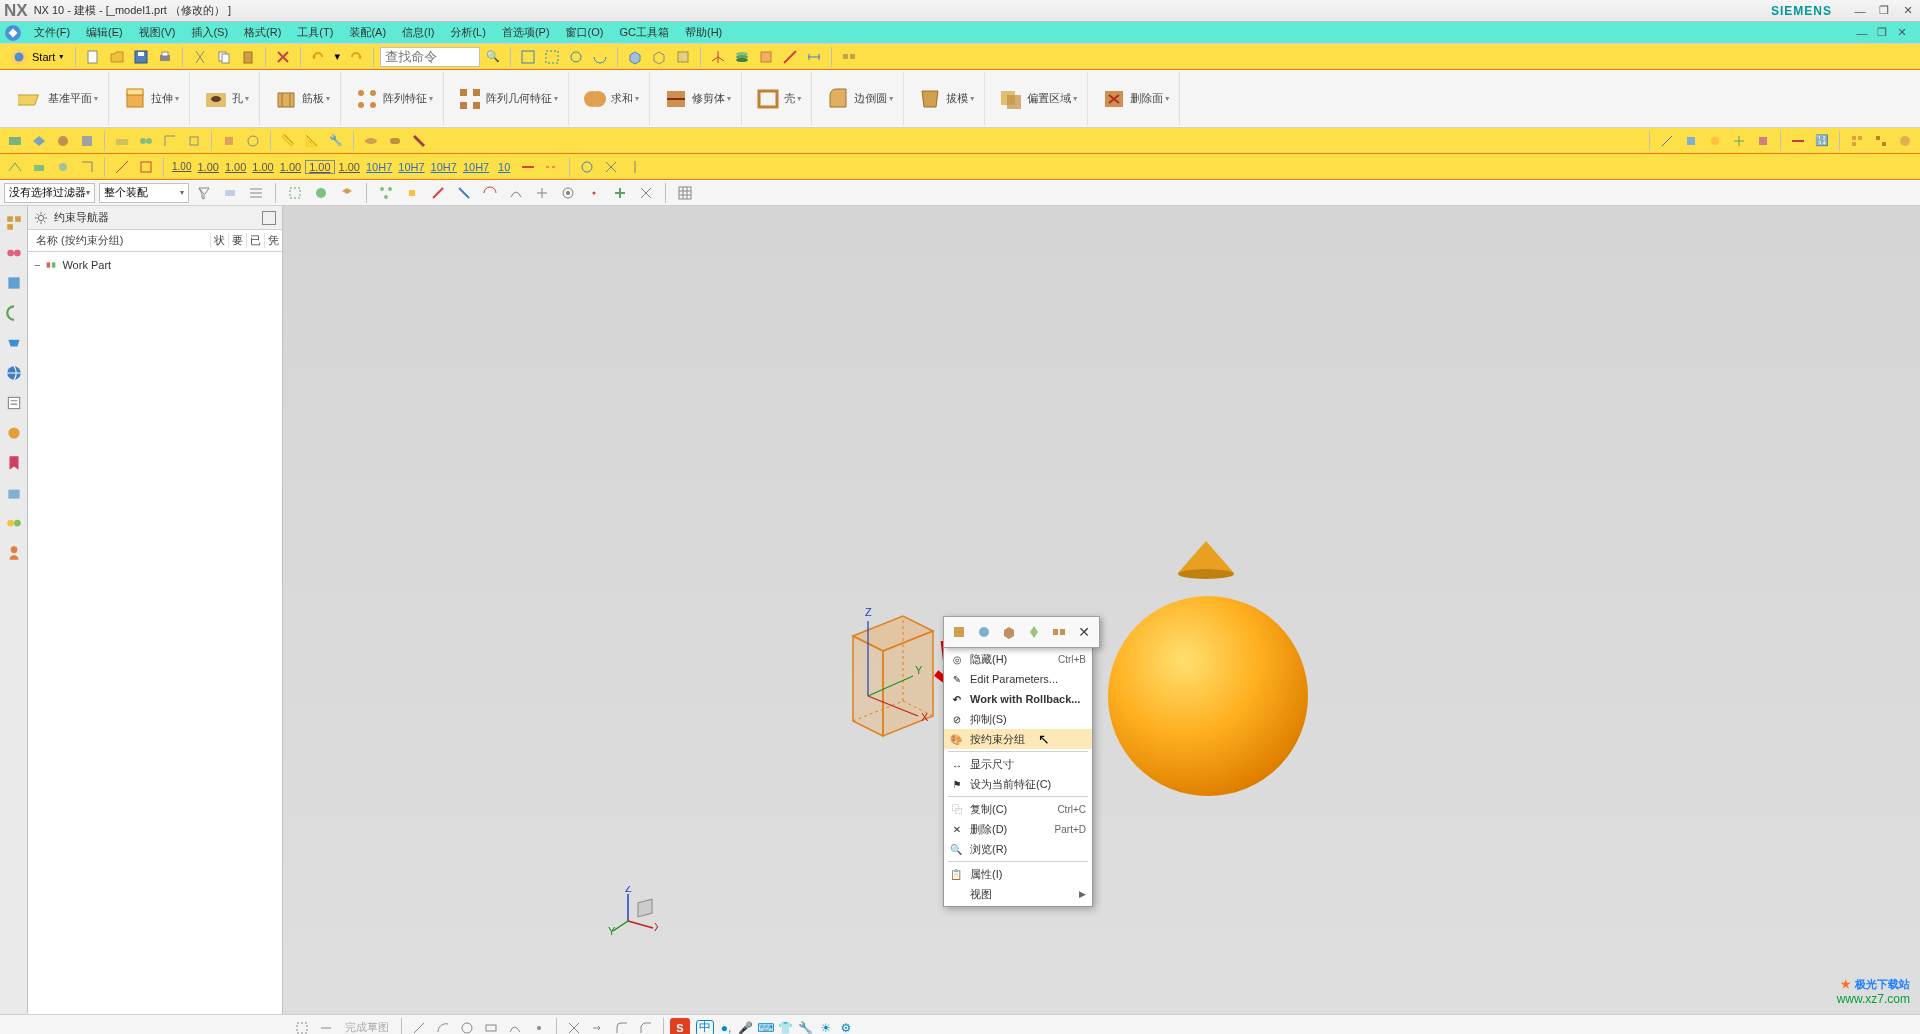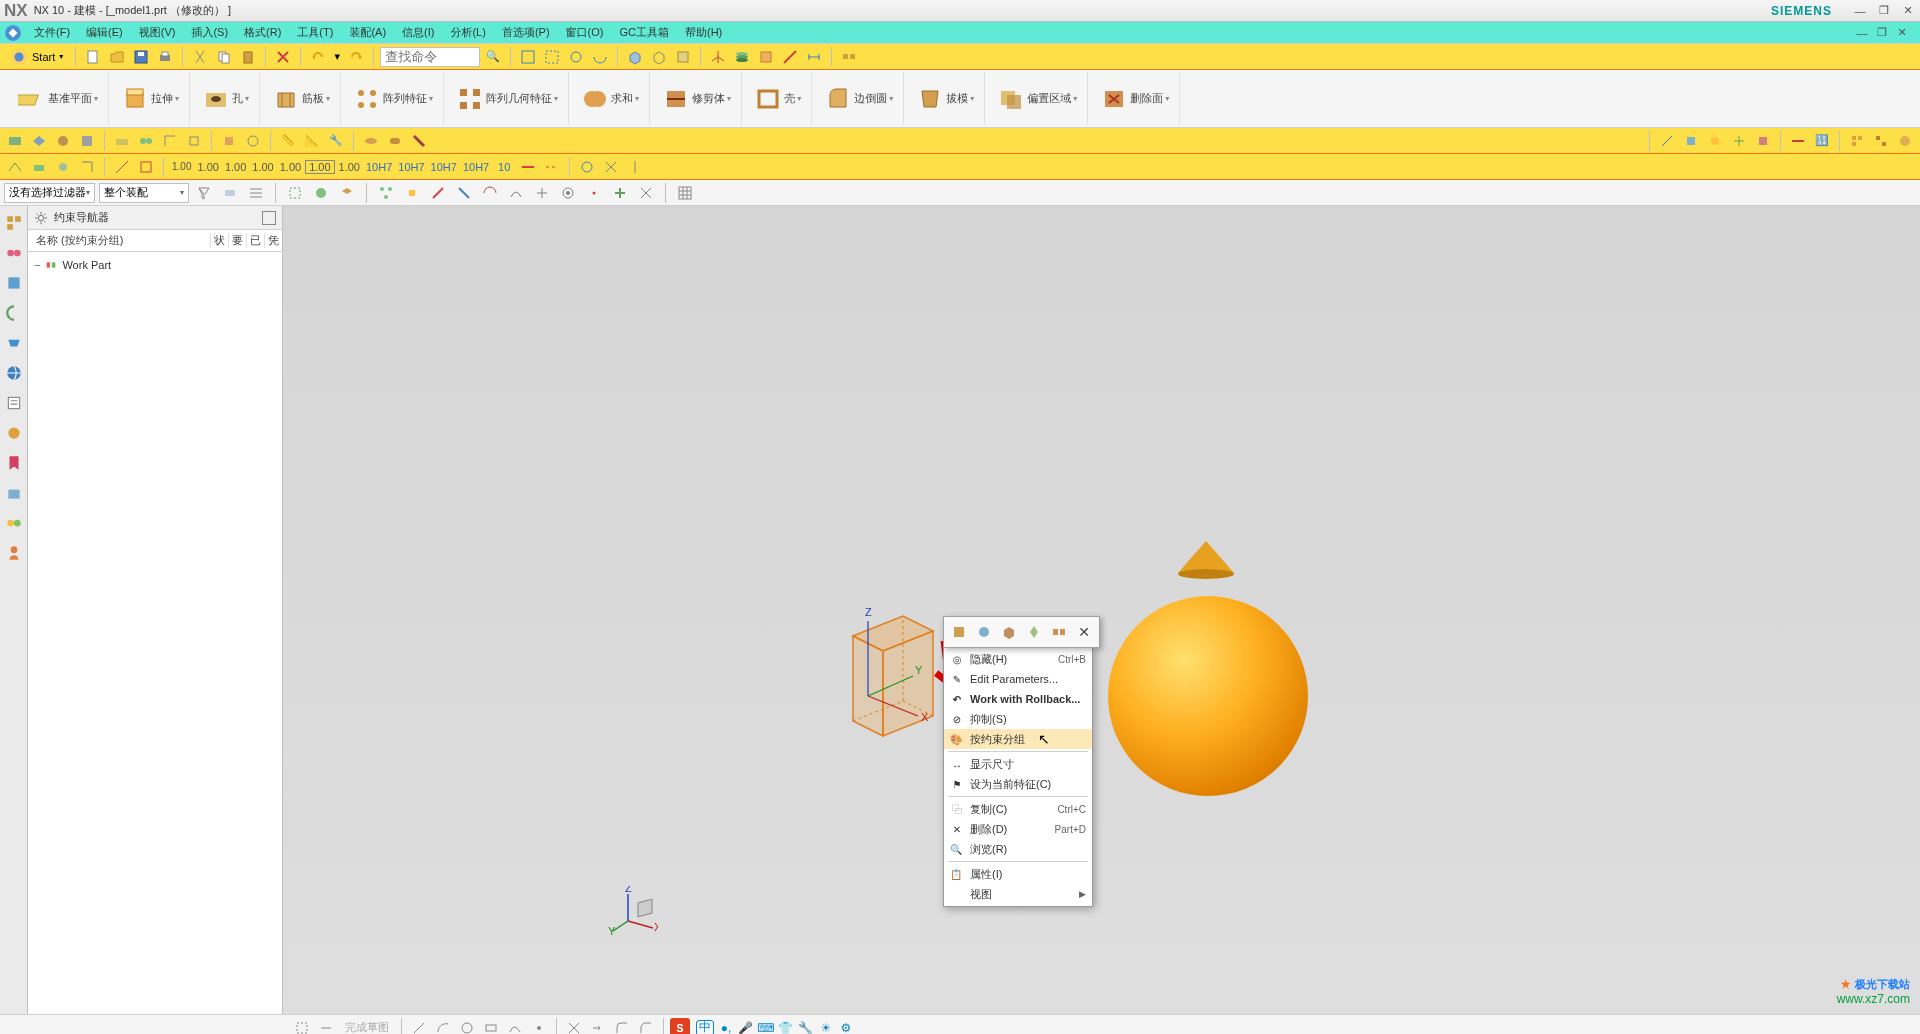--- a/index.html
+++ b/index.html
@@ -55,21 +55,21 @@
 .ctx-item.highlighted{background:#fde8b8;}
 .ctx-item.bold{font-weight:bold;}
 .ctx-item .sc{margin-left:auto;color:#666;font-size:10px;}
 .ctx-item .arr{margin-left:auto;color:#666;font-size:9px;}
 .ctx-sep{height:1px;background:#d0d0d0;margin:2px 4px;}
 .ctx-icon{width:14px;height:14px;display:flex;align-items:center;justify-content:center;font-size:10px;}
 .cursor-arrow{position:absolute;left:755px;top:525px;font-size:14px;color:#000;z-index:11;pointer-events:none;}
 .triad{position:absolute;left:325px;top:680px;width:50px;height:50px;}
 .status-ic{width:16px;height:16px;display:flex;align-items:center;justify-content:center;color:#0088cc;font-size:12px;}
 .bottom-toolbar{height:26px;background:#f5f5f5;border-top:1px solid #d0d0d0;display:flex;align-items:center;padding:0 4px;gap:2px;}
-.numbox{font-size:10px;color:#555;padding:0 2px;display:flex;align-items:center;justify-content:center;min-width:22px;}
+.numbox{font-size:10px;color:#555;padding:0 2px;display:flex;align-items:center;justify-content:center;min-width:22px;text-decoration:underline;}
 .watermark{position:absolute;right:10px;bottom:8px;text-align:right;z-index:5;}
 .watermark .wtxt{font-size:16px;font-weight:bold;}
 .watermark .wurl{font-size:12px;color:#00a040;}
 </style>
 </head>
 <body>
 
 <div class="titlebar">
   <span class="nx-logo">NX</span>
   <span class="title">

